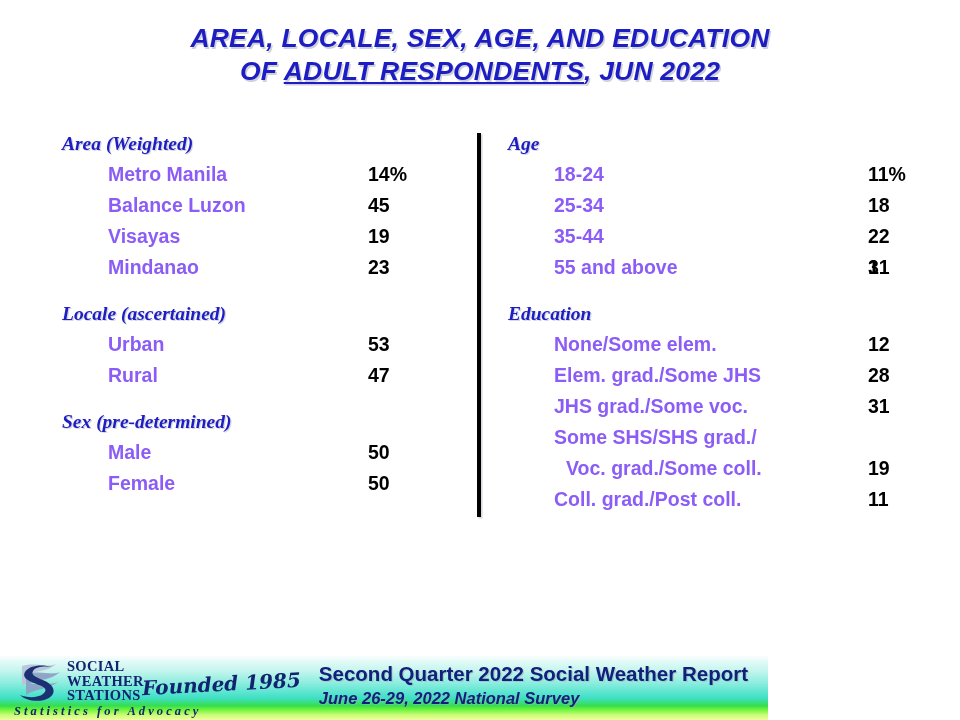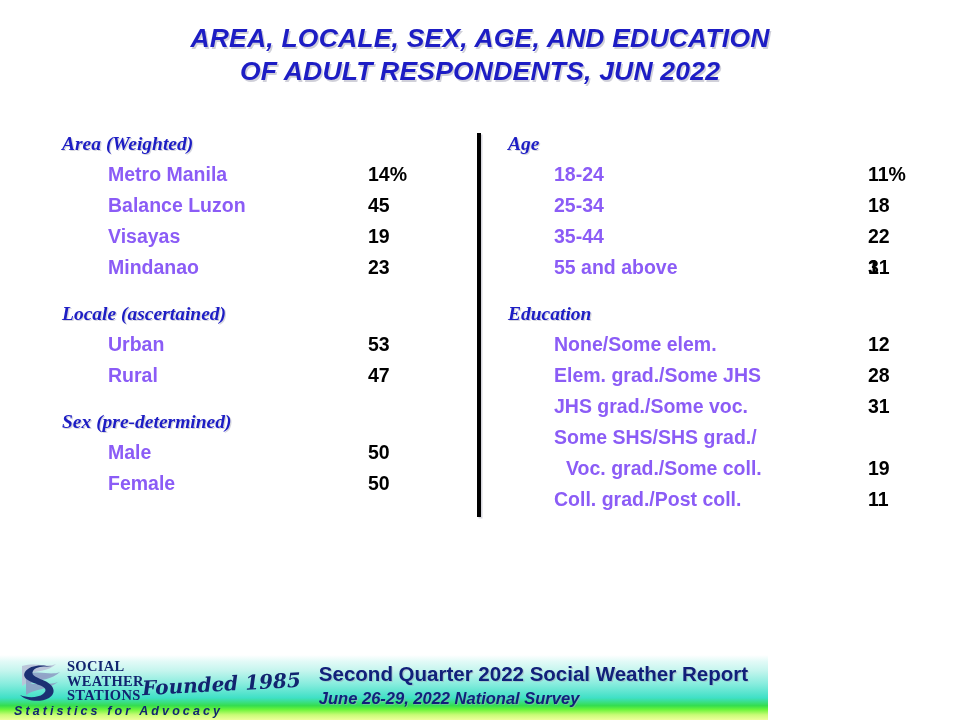--- a/index.html
+++ b/index.html
@@ -27,20 +27,21 @@
     font-size: 26.5px;
     font-weight: bold;
     font-style: italic;
     color: #1d1dc4;
     letter-spacing: 0.2px;
     line-height: 33px;
     text-shadow: 1.5px 1.5px 0 rgba(170,170,185,0.55);
     white-space: nowrap;
   }
   .title-line .underlined {
+    text-decoration: underline;
     text-underline-offset: 2px;
   }
 
   
   .divider {
     position: absolute;
     left: 477px;
     top: 133px;
     width: 4px;
     height: 384px;
@@ -181,21 +182,21 @@
     font-style: italic;
     font-weight: bold;
     color: #12246f;
     white-space: nowrap;
     transform: rotate(-3deg);
   }
   .logo-tagline {
     position: absolute;
     left: 2px;
     top: 46px;
-    font-family: Liberation Sans, sans-serif;
+    font-family: Liberation Serif, serif;
     font-size: 12.5px;
     font-weight: bold;
     font-style: italic;
     color: #12246f;
     letter-spacing: 3.1px;
     white-space: nowrap;
   }
 </style>
 </head>
 <body>

